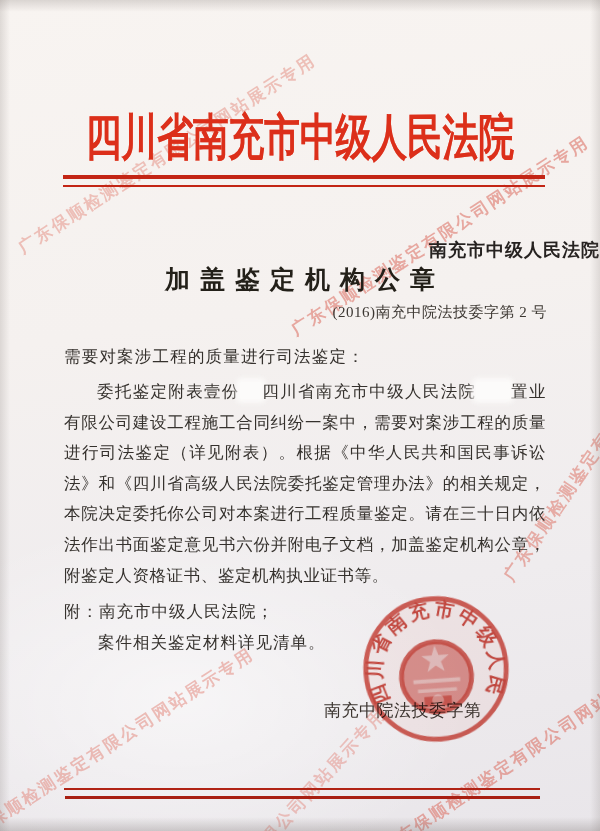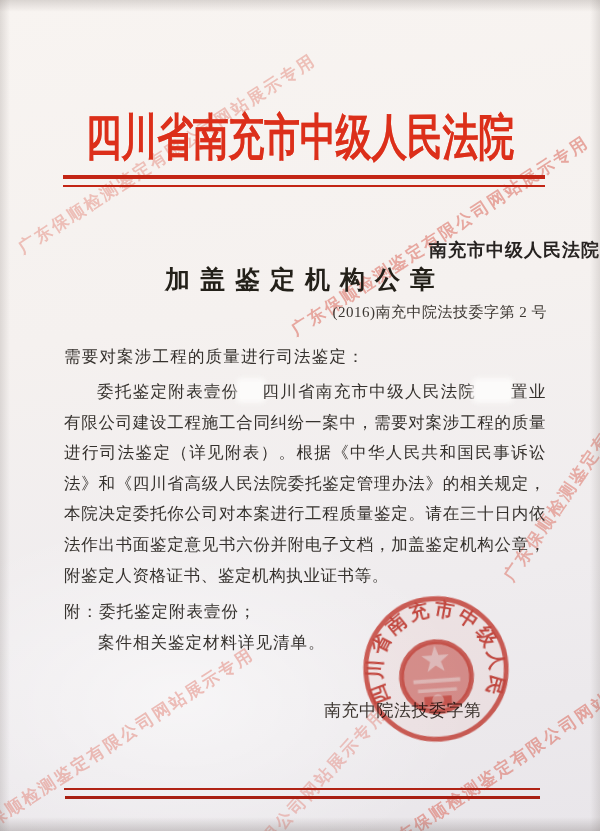--- a/index.html
+++ b/index.html
@@ -101,21 +101,21 @@
 
   <div class="court-name">南充市中级人民法院</div>
   <div class="doc-title">加盖鉴定机构公章</div>
   <div class="doc-number">(2016)南充中院法技委字第 2 号</div>
 
   <div class="salutation">需要对案涉工程的质量进行司法鉴定：</div>
 
   <div class="body-para indent"><span>委托鉴定附表壹份</span><span class="redact redact-1"></span><span>四川省南充市中级人民法院</span><span class="redact redact-2"></span><span>置业有限公司建设工程施工合同纠纷一案中，需要对案涉工程的质量进行司法鉴定（详见附表）。根据《中华人民共和国民事诉讼法》和《四川省高级人民法院委托鉴定管理办法》的相关规定，本院决定委托你公司对本案进行工程质量鉴定。请在三十日内依法作出书面鉴定意见书六份并附电子文档，加盖鉴定机构公章，附鉴定人资格证书、鉴定机构执业证书等。</span></div>
 
   <div class="attach-block">
-    <div>附：委托鉴定附表壹份；</div>
+    <div>附：南充市中级人民法院；</div>
     <div class="attach-item2">案件相关鉴定材料详见清单。</div>
   </div>
 
   <div class="doc-date">南充中院法技委字第</div>
 
   <svg class="seal" viewBox="0 0 160 160">
     <defs>
       <path id="sealArc" d="M 33.2,112.4 A 56,56 0 1 1 126.8,112.4" fill="none"></path>
     </defs>
     <circle cx="80" cy="80" r="72" fill="none" stroke="#cf4338" stroke-width="5" opacity=".9"></circle>

